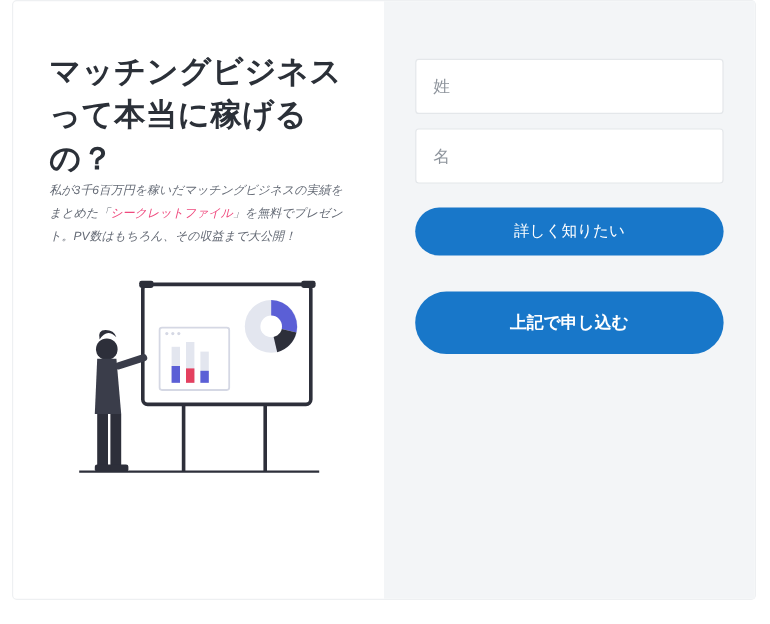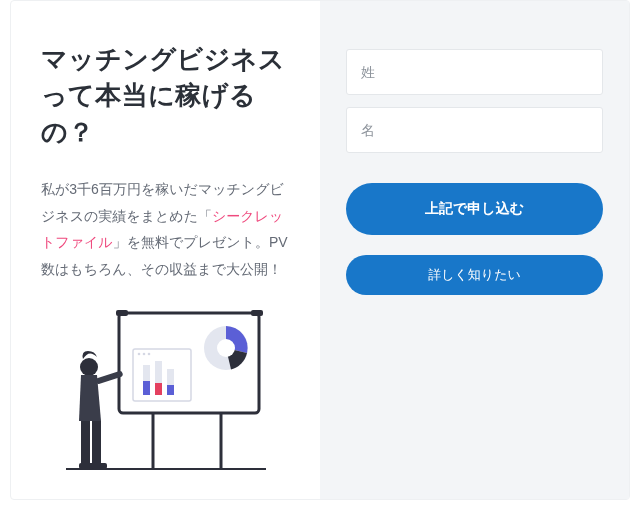--- a/index.html
+++ b/index.html
@@ -25,24 +25,24 @@
     position: relative;
   }
   .heading {
     font-size: 26px;
     font-weight: 700;
     color: #2b3038;
     line-height: 1.4;
     letter-spacing: 0.5px;
   }
   .body {
-    margin-top: 26px;
-    font-size: 14px;
+    font-size: 10px;
     color: #656b76;
     line-height: 1.9;
+    font-style: italic;
   }
   .highlight { color: #ef4a7e; }
   .illustration {
     margin-top: 20px;
     width: 100%;
     display: flex;
     justify-content: center;
   }
   .right {
     flex: 1 1 50%;
@@ -124,16 +124,16 @@
 
         <rect x="18" y="160" width="15" height="6" rx="2" fill="#2d2f3a"></rect>
         <rect x="31" y="160" width="15" height="6" rx="2" fill="#2d2f3a"></rect>
       </svg>
     </div>
   </div>
 
   <div class="right">
     <input class="field" type="text" placeholder="姓" style="">
     <input class="field" type="text" placeholder="名" style="">
+    <button class="btn btn-secondary">詳しく知りたい</button>
     <button class="btn btn-primary">上記で申し込む</button>
-    <button class="btn btn-secondary">詳しく知りたい</button>
   </div>
 </div>
 
 </body></html>

